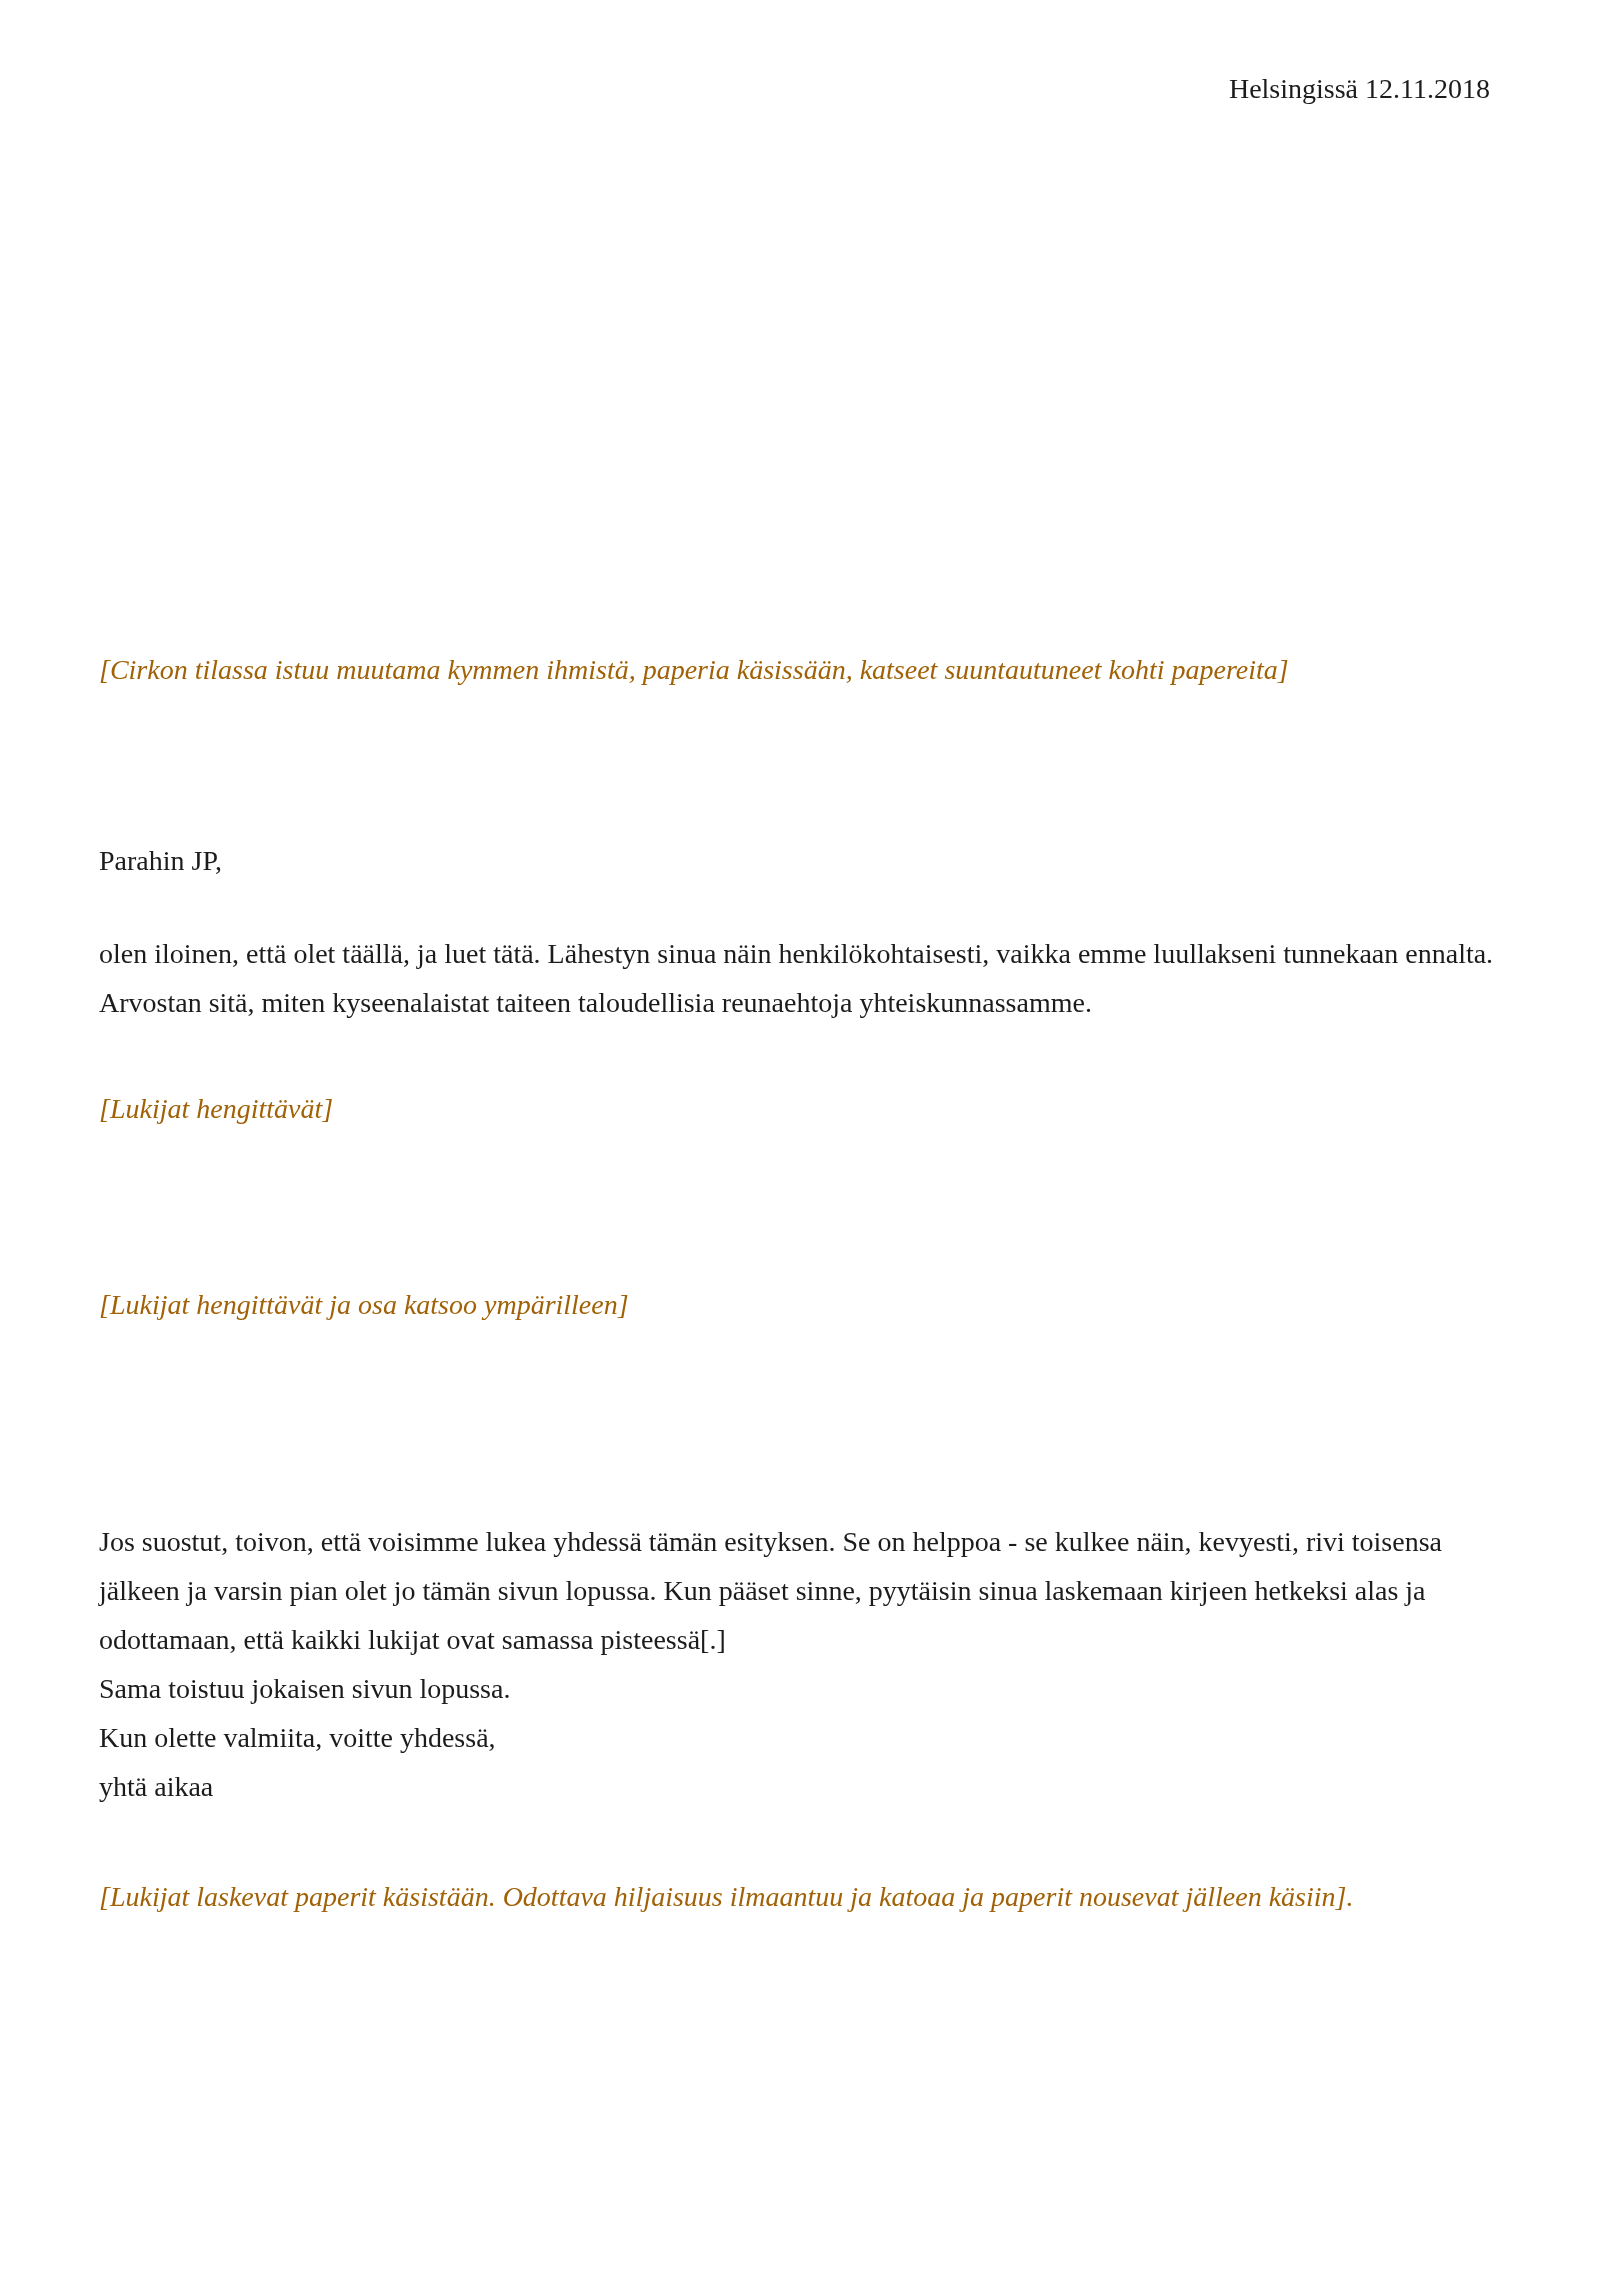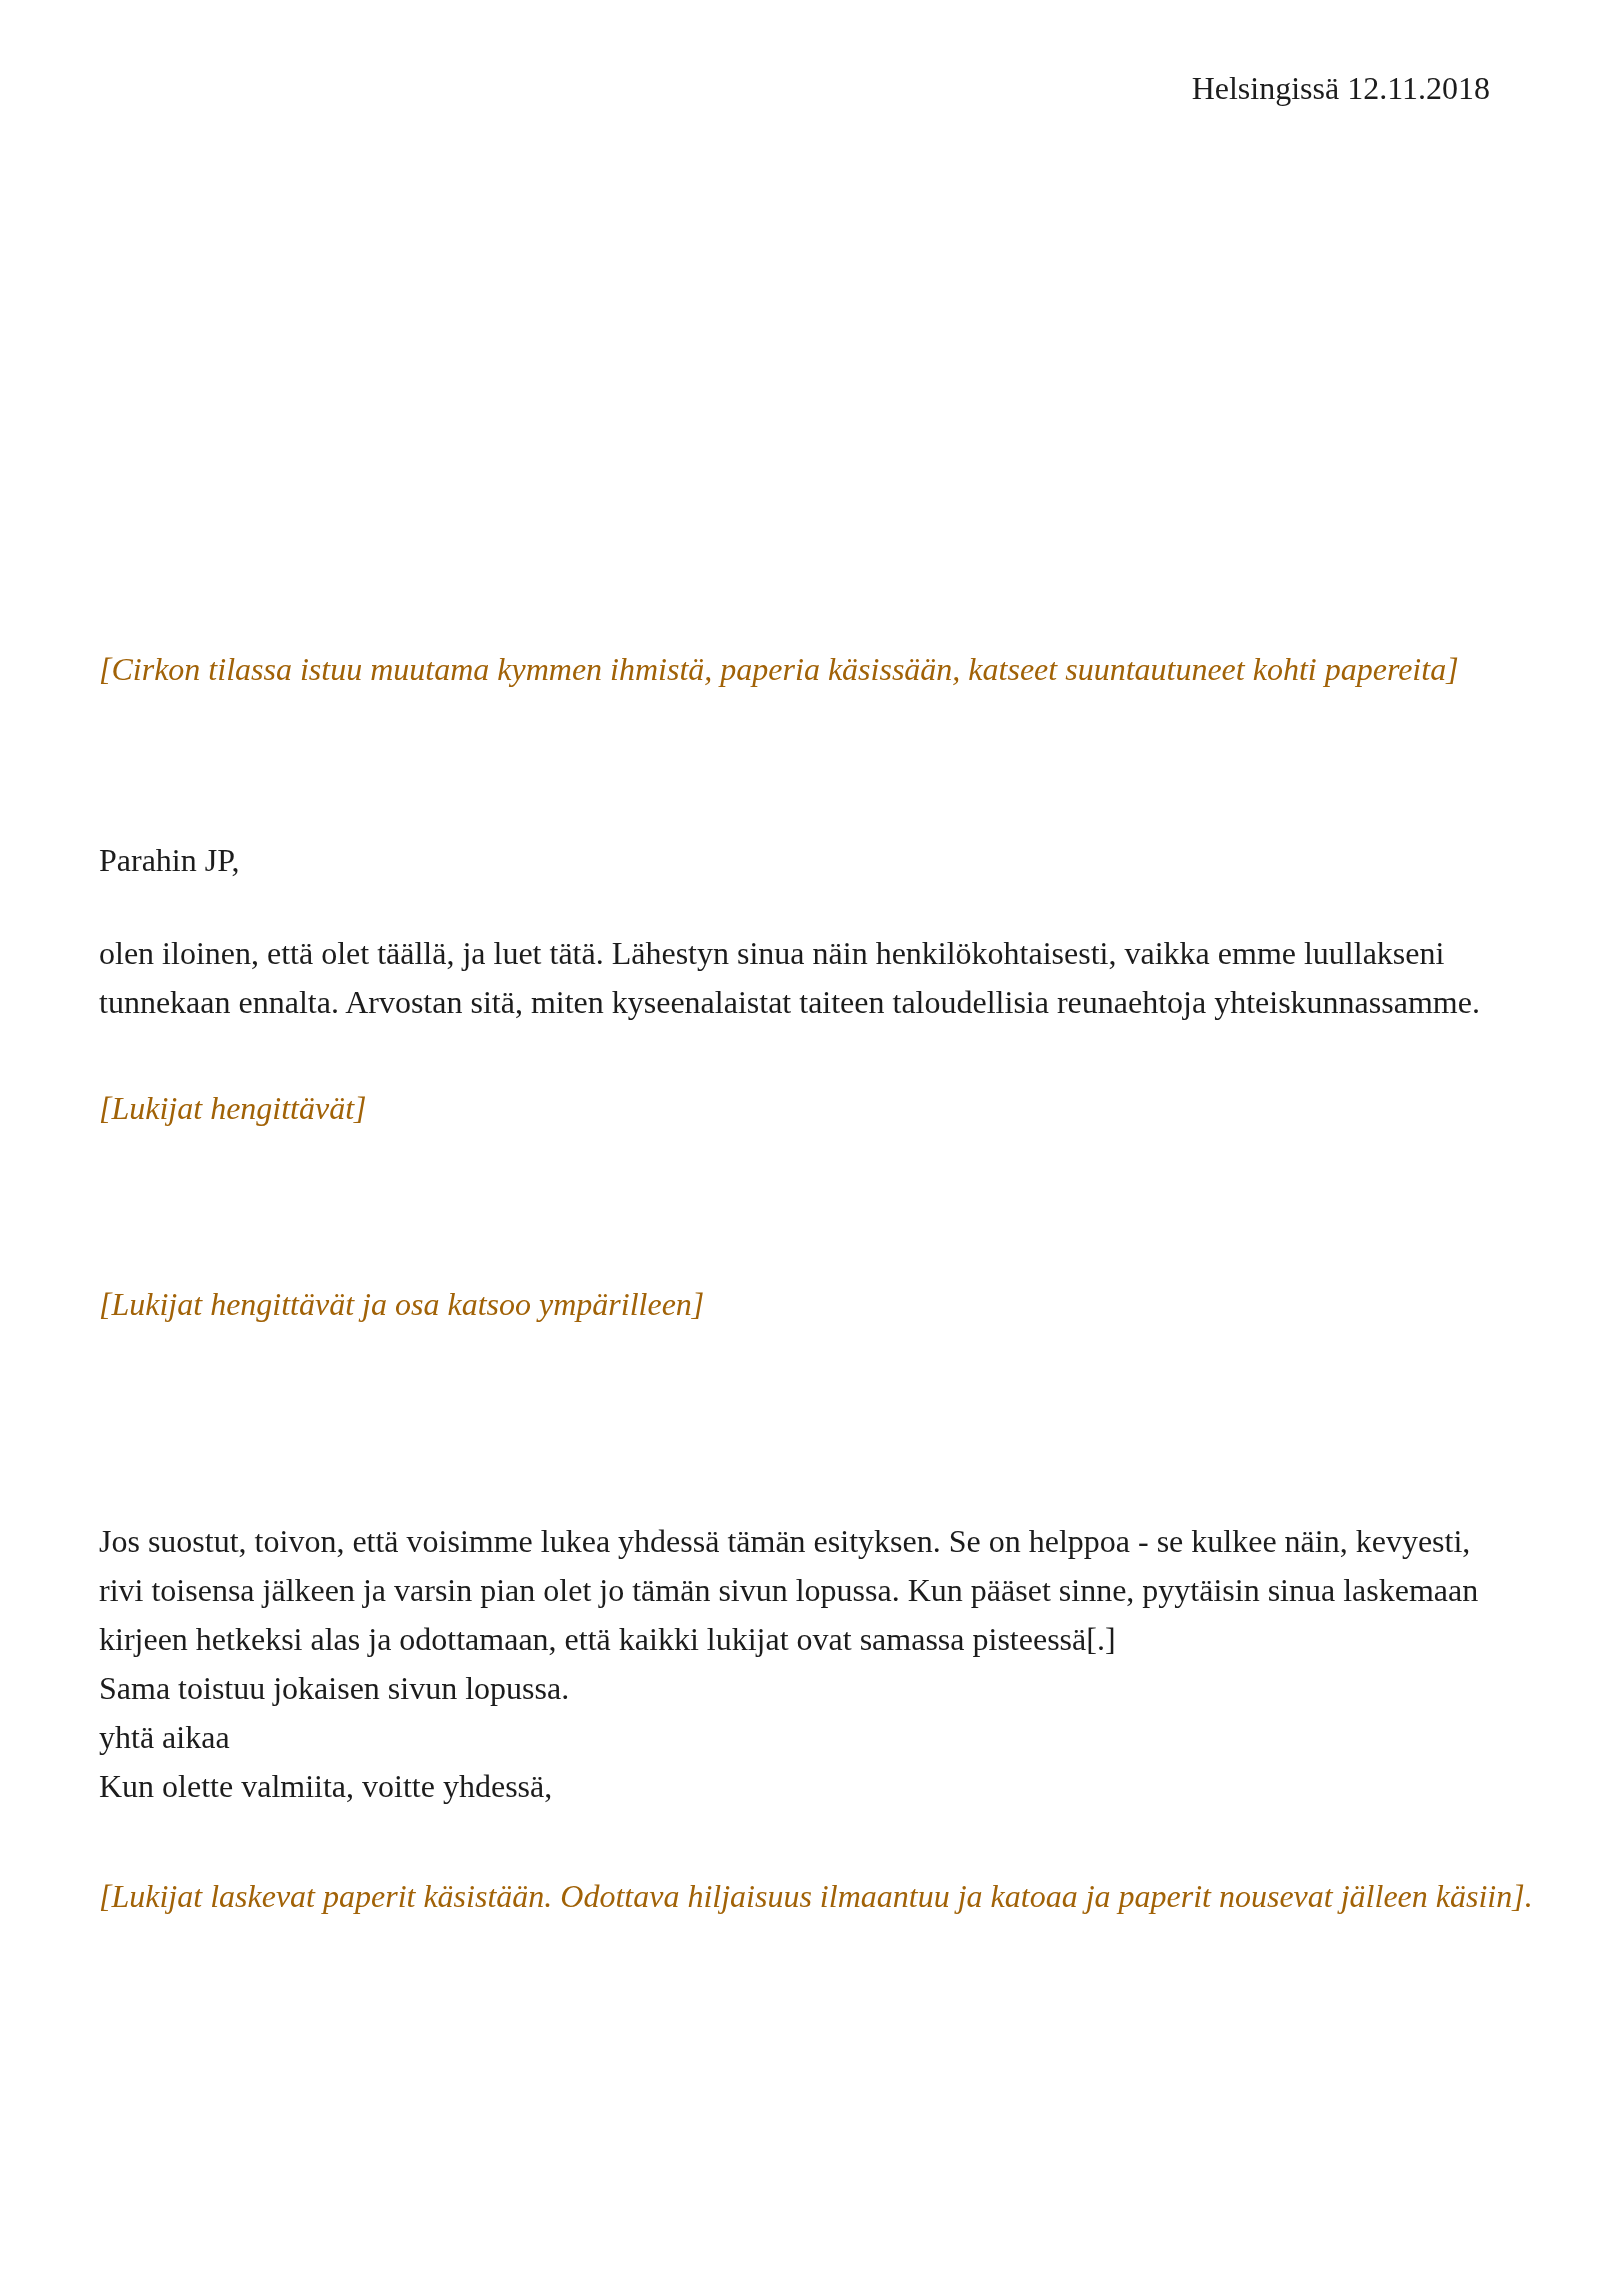--- a/index.html
+++ b/index.html
@@ -9,21 +9,21 @@
   }
   .page {
     position: relative;
     width: 1621px;
     height: 2293px;
     background: #ffffff;
     box-sizing: border-box;
     padding: 0 102px 0 99px;
     overflow: hidden;
     font-family: "Liberation Serif", "DejaVu Serif", serif;
-    font-size: 32px;
+    font-size: 28px;
     line-height: 49px;
     color: #1c1c1c;
   }
   .date {
     margin-top: 69px;
     text-align: right;
     padding-right: 29px;
     line-height: 39px;
   }
   .stage {
@@ -56,20 +56,20 @@
   <div class="stage s2">[Lukijat hengittävät]</div>
 
   <div class="group g1">
   </div>
 
   <div class="stage s3">[Lukijat hengittävät ja osa katsoo ympärilleen]</div>
 
   <div class="group g2">
     <div class="body-text">Jos suostut, toivon, että voisimme lukea yhdessä tämän esityksen. Se on helppoa - se kulkee näin, kevyesti, rivi toisensa jälkeen ja varsin pian olet jo tämän sivun lopussa. Kun pääset sinne, pyytäisin sinua laskemaan kirjeen hetkeksi alas ja odottamaan, että kaikki lukijat ovat samassa pisteessä[.]</div>
     <div class="body-text">Sama toistuu jokaisen sivun lopussa.</div>
+    <div class="body-text">Kun olette valmiita, voitte yhdessä,</div>
     <div class="body-text">yhtä aikaa</div>
-    <div class="body-text">Kun olette valmiita, voitte yhdessä,</div>
   </div>
 
   <div class="stage s4">[Lukijat laskevat paperit käsistään. Odottava hiljaisuus ilmaantuu ja katoaa ja paperit nousevat jälleen käsiin].</div>
 
 </div>
 
 
 </body></html>

